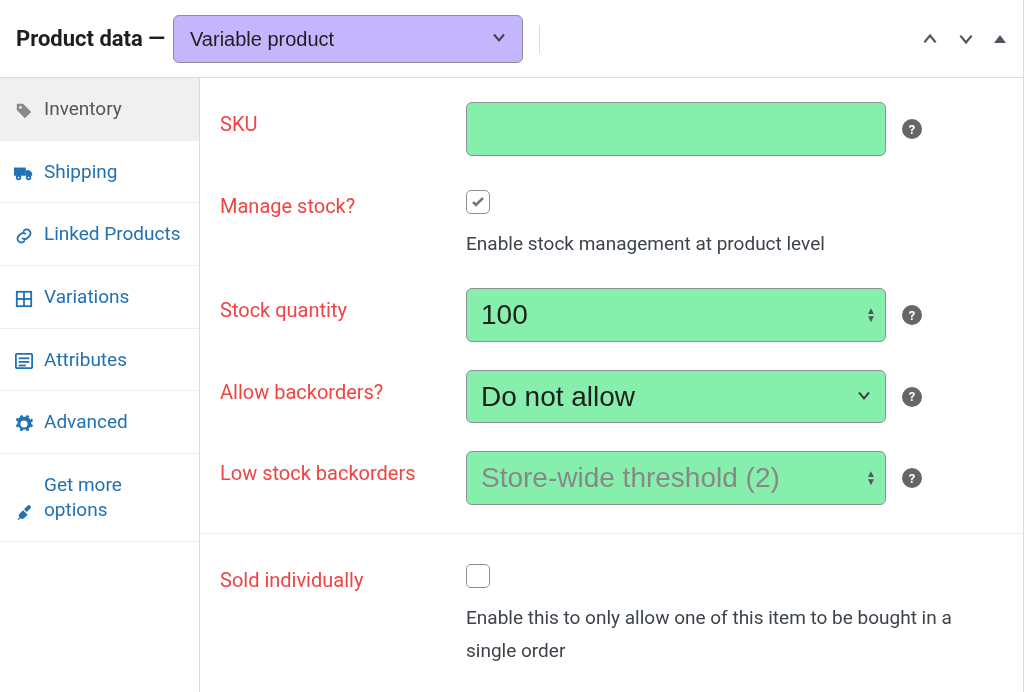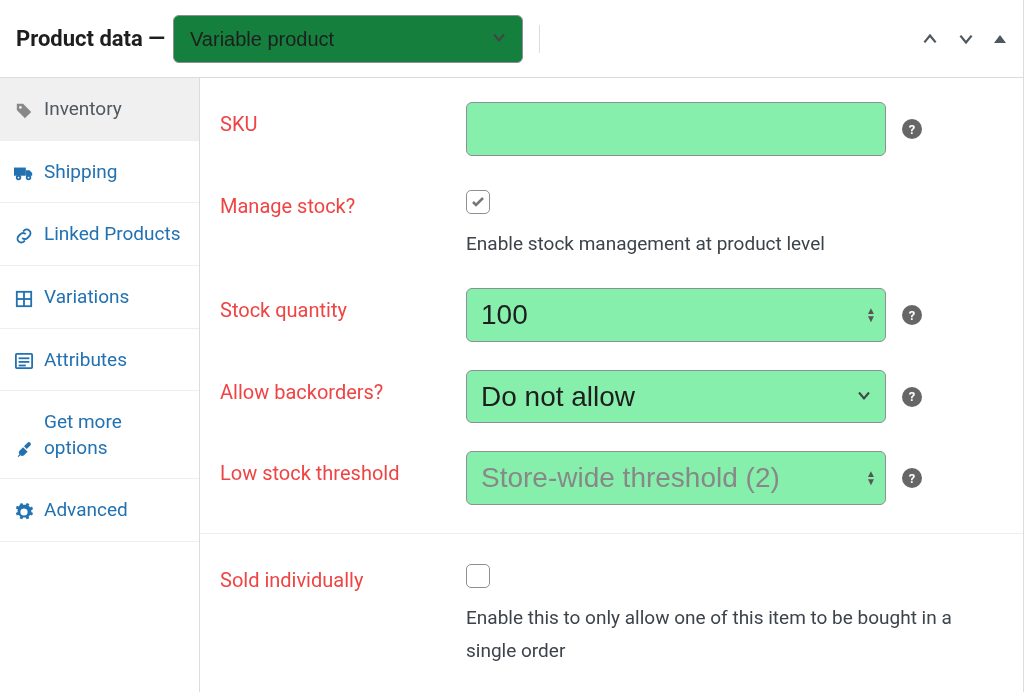--- a/index.html
+++ b/index.html
@@ -33,21 +33,21 @@
   }
   .select-wrap {
     position: relative;
     display: inline-block;
   }
   .product-type-select {
     appearance: none;
     -webkit-appearance: none;
     border: 1px solid #8c8f94;
     border-radius: 6px;
-    background: #15803d;
+    background: #c4b5fd;
     font-size: 20px;
     padding: 12px 52px 12px 16px;
     width: 350px;
     cursor: pointer;
     color: #1e1e1e;
   }
   .select-caret {
     position: absolute;
     right: 16px;
     top: 50%;
@@ -313,34 +313,34 @@
                 <line x1="4" y1="15" x2="12" y2="15" stroke="#2271b1" stroke-width="2"></line>
               </svg>
           </span>
           <span class="tab-label">Attributes</span>
         </a>
       </li>
       <li>
         <a href="#">
           <span class="tab-icon">
             <svg width="18" height="18" viewBox="0 0 20 20" fill="#2271b1">
+                <path d="M10 6a4 4 0 100 8 4 4 0 000-8zm8 4l2 1-1 3-2-1a8 8 0 01-2 2l1 2-3 1-1-2a8 8 0 01-3 0l-1 2-3-1 1-2a8 8 0 01-2-2l-2 1-1-3 2-1a8 8 0 010-3l-2-1 1-3 2 1a8 8 0 012-2L5 1l3-1 1 2a8 8 0 013 0l1-2 3 1-1 2a8 8 0 012 2l2-1 1 3-2 1a8 8 0 010 3z"></path>
+              </svg>
+          </span>
+          <span class="tab-label">Advanced</span>
+        </a>
+      </li>
+      <li>
+        <a href="#">
+          <span class="tab-icon">
+            <svg width="18" height="18" viewBox="0 0 20 20" fill="#2271b1">
                 <path d="M14 3l-4 4 3 3 4-4a2 2 0 00-3-3zM9 8l-4 4a3 3 0 000 4l-2 2 1 1 2-2a3 3 0 004 0l4-4z"></path>
               </svg>
           </span>
           <span class="tab-label">Get more options</span>
-        </a>
-      </li>
-      <li>
-        <a href="#">
-          <span class="tab-icon">
-            <svg width="18" height="18" viewBox="0 0 20 20" fill="#2271b1">
-                <path d="M10 6a4 4 0 100 8 4 4 0 000-8zm8 4l2 1-1 3-2-1a8 8 0 01-2 2l1 2-3 1-1-2a8 8 0 01-3 0l-1 2-3-1 1-2a8 8 0 01-2-2l-2 1-1-3 2-1a8 8 0 010-3l-2-1 1-3 2 1a8 8 0 012-2L5 1l3-1 1 2a8 8 0 013 0l1-2 3 1-1 2a8 8 0 012 2l2-1 1 3-2 1a8 8 0 010 3z"></path>
-              </svg>
-          </span>
-          <span class="tab-label">Advanced</span>
         </a>
       </li>
     </ul>
 
     <div class="content">
 
       <div class="form-group form-sep">
         <div class="form-row">
           <div class="form-label">SKU</div>
           <div class="form-control-area">
@@ -394,21 +394,21 @@
                       <path d="M3 5l5 6 5-6" fill="none" stroke="currentColor" stroke-width="2"></path>
                     </svg>
                 </span>
               </span>
               <span class="help-icon">?</span>
             </div>
           </div>
         </div>
 
         <div class="form-row">
-          <div class="form-label">Low stock threshold</div>
+          <div class="form-label">Low stock backorders</div>
           <div class="form-control-area">
             <div class="control-line">
               <span class="num-wrap">
                 <input type="text" class="text-input placeholder-input" placeholder="Store-wide threshold (2)" style="">
                 <span class="spinner">
                   <span>▲</span>
                     <span>▼</span>
                 </span>
               </span>
               <span class="help-icon">?</span>

